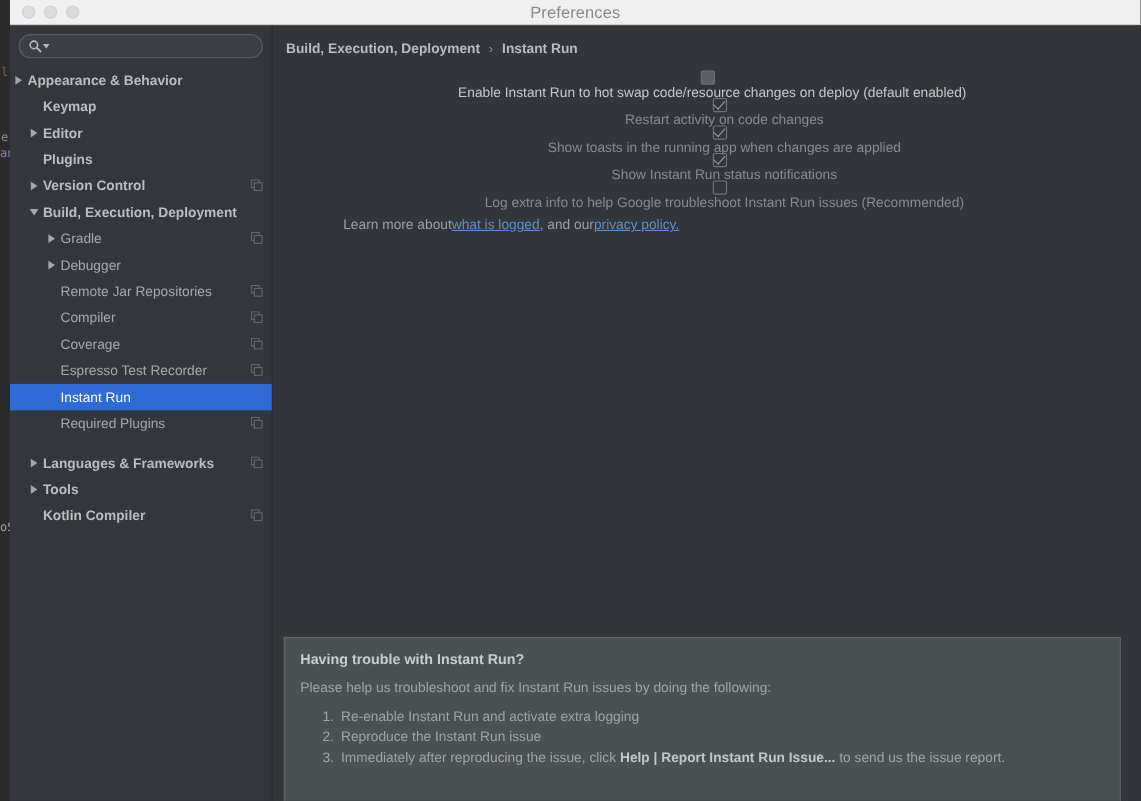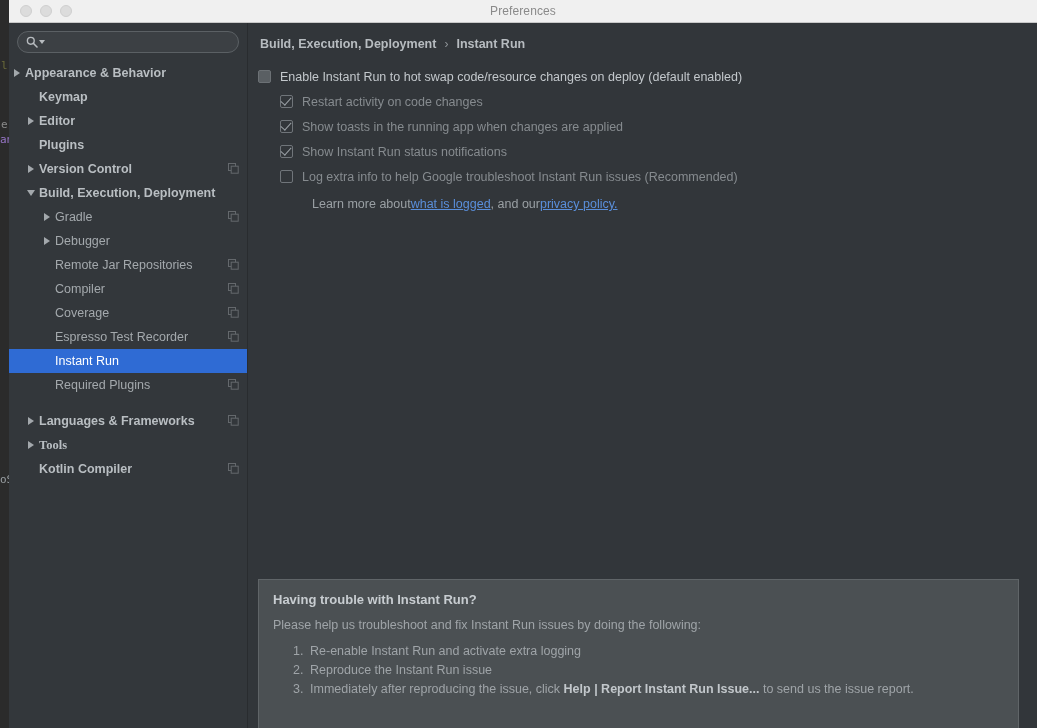--- a/index.html
+++ b/index.html
@@ -70,21 +70,21 @@
     width: 12px; height: 12px;
     border-radius: 50%;
     background: #dcdcdc;
     border: 1px solid #cfcfcf;
     box-sizing: border-box;
   }
   #window-title {
     position: absolute;
     left: 0; right: 0;
     text-align: center;
-    font-size: 12px;
+    font-size: 15px;
     color: #8a8a8a;
     letter-spacing: .1px;
   }
 
   
   #win-body {
     display: flex;
     height: 706px;
   }
 
@@ -209,20 +209,21 @@
   }
 
   #settings-area {
     padding: 10px 0 0 10px;
     flex: 1;
   }
   .opt-row {
     display: flex;
     align-items: center;
     height: 25px;
+    flex-direction: column;
   }
   .opt-row.indent { padding-left: 22px; }
 
   .cb {
     width: 13px; height: 13px;
     box-sizing: border-box;
     margin-right: 9px;
     flex: 0 0 13px;
     position: relative;
     border-radius: 2px;
@@ -444,21 +445,21 @@
           <div class="node lvl0" style="padding-left: 14px; margin-top: 12px;">
             <span class="arrow-slot">
               <span class="arrow-right"></span>
             </span>
             <span class="node-label">Languages &amp; Frameworks</span>
             <svg class="copy-icon" viewBox="0 0 11 11">
               <rect x="0.5" y="0.5" width="7" height="7" fill="none" stroke="#8c9195"></rect>
               <rect x="3.2" y="3.2" width="7" height="7" fill="#33373b" stroke="#8c9195"></rect>
             </svg>
           </div>
-          <div class="node lvl0" style="padding-left: 14px; font-family: Liberation Serif, serif;">
+          <div class="node lvl0" style="padding-left: 14px;">
             <span class="arrow-slot">
               <span class="arrow-right"></span>
             </span>
             <span class="node-label">Tools</span>
           </div>
           <div class="node lvl0" style="padding-left: 14px;">
             <span class="arrow-slot"></span>
             <span class="node-label">Kotlin Compiler</span>
             <svg class="copy-icon" viewBox="0 0 11 11">
               <rect x="0.5" y="0.5" width="7" height="7" fill="none" stroke="#8c9195"></rect>

